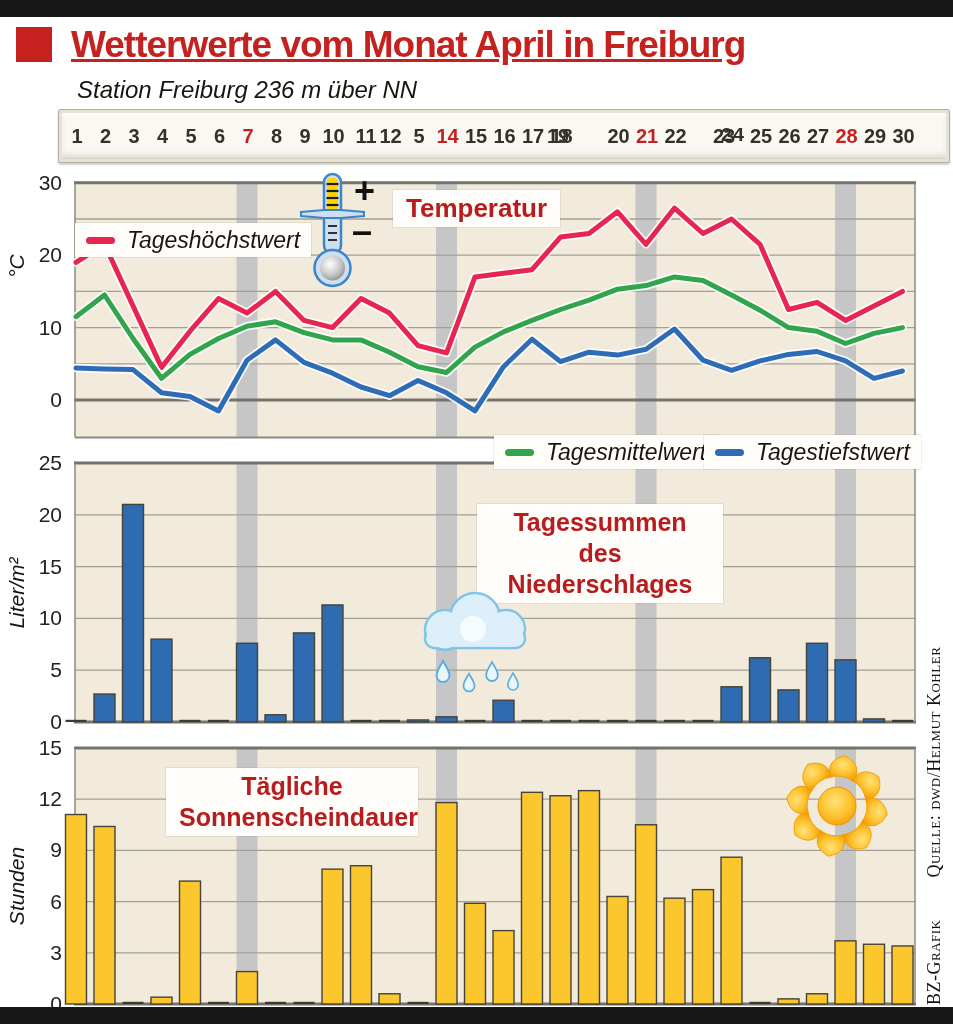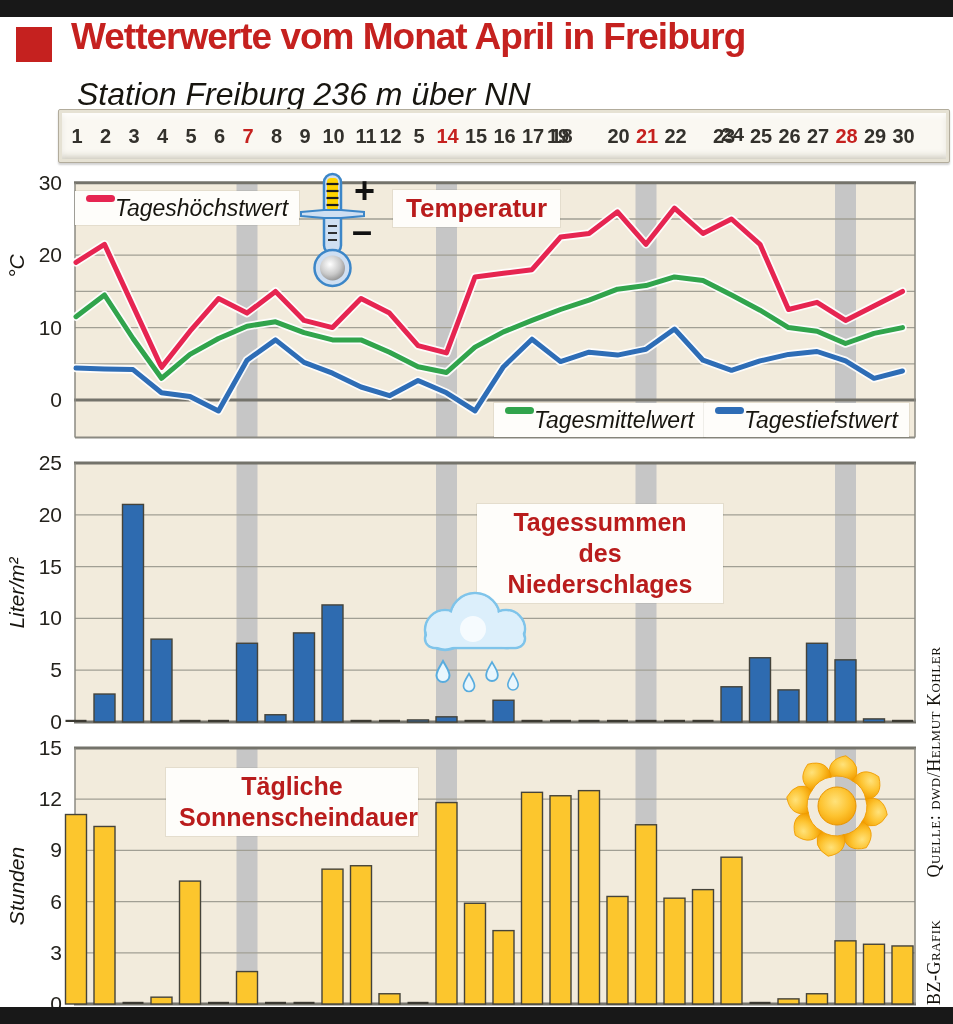--- a/index.html
+++ b/index.html
@@ -2,38 +2,38 @@
 <html><head>
 <meta charset="utf-8">
 <style>
   html,body{margin:0;padding:0;}
   body{width:953px;height:1024px;position:relative;overflow:hidden;background:#fff;
        font-family:"Liberation Sans",sans-serif;}
   .abs{position:absolute;}
   #topbar{left:0;top:0;width:953px;height:17px;background:#181818;}
   #botbar{left:0;top:1007px;width:953px;height:17px;background:#181818;}
   #title-square{left:16px;top:27px;width:36px;height:35px;background:#c5211f;}
-  #page-title{left:71px;top:16px;font-size:37px;font-weight:bold;color:#c5211f;
-              letter-spacing:-1px;white-space:nowrap;}
-  #subtitle{left:77px;top:76px;font-size:32px;font-style:italic;color:#17150f;}
+  #page-title{left:71px;top:24px;font-size:37px;font-weight:bold;color:#c5211f;
+              letter-spacing:-1px;white-space:nowrap;text-decoration:underline;}
+  #subtitle{left:77px;top:76px;font-size:24px;font-style:italic;color:#17150f;}
   #ruler{left:58px;top:109px;width:890px;height:52px;background:#faf8f2;
          border:1px solid #b2ac9c;border-radius:2px;
          box-shadow:inset 0 0 0 3px #e6e2d4, inset 0 5px 7px rgba(255,255,255,.95),
                     inset 0 -5px 7px rgba(115,110,90,.38), 0 2px 2px rgba(0,0,0,.18);}
   .ruler-num{position:absolute;top:1px;line-height:50px;font-size:20px;font-weight:bold;
              color:#33312c;transform:translateX(-50%);}
   .ruler-num.sunday{color:#c5211f;}
   svg.chart{position:absolute;left:0;overflow:visible;}
   .tick{position:absolute;left:20px;width:42px;text-align:right;font-size:21px;color:#24221d;}
   .axis-title{position:absolute;width:160px;height:26px;left:-62px;text-align:center;
               transform:rotate(-90deg);font-size:21px;font-style:italic;color:#17150f;white-space:nowrap;}
   .label-box{position:absolute;background:#fefdfa;box-shadow:0 0 0 1px rgba(70,65,40,.08);}
   .chart-title{font-weight:bold;font-size:25px;color:#b91c1c;text-align:center;line-height:31px;}
   .pad{padding:3px 13px;}
-  .legend-item{display:flex;align-items:flex-start;padding:4px 11px;height:26px;}
+  .legend-item{display:flex;align-items:center;gap:12px;padding:4px 11px;height:26px;margin-top:32px;}
   .legend-dash{width:29px;height:7px;border-radius:3.5px;flex:0 0 auto;}
   .legend-text{font-style:italic;font-size:23px;color:#17150f;white-space:nowrap;}
   #credit{left:921px;top:1005px;width:440px;height:26px;transform:rotate(-90deg);
           transform-origin:0 0;display:flex;align-items:center;gap:42px;
           font-family:"Liberation Serif",serif;font-variant:small-caps;
           font-size:18px;letter-spacing:.5px;color:#14120c;white-space:nowrap;}
 </style>
 </head>
 <body>
 

